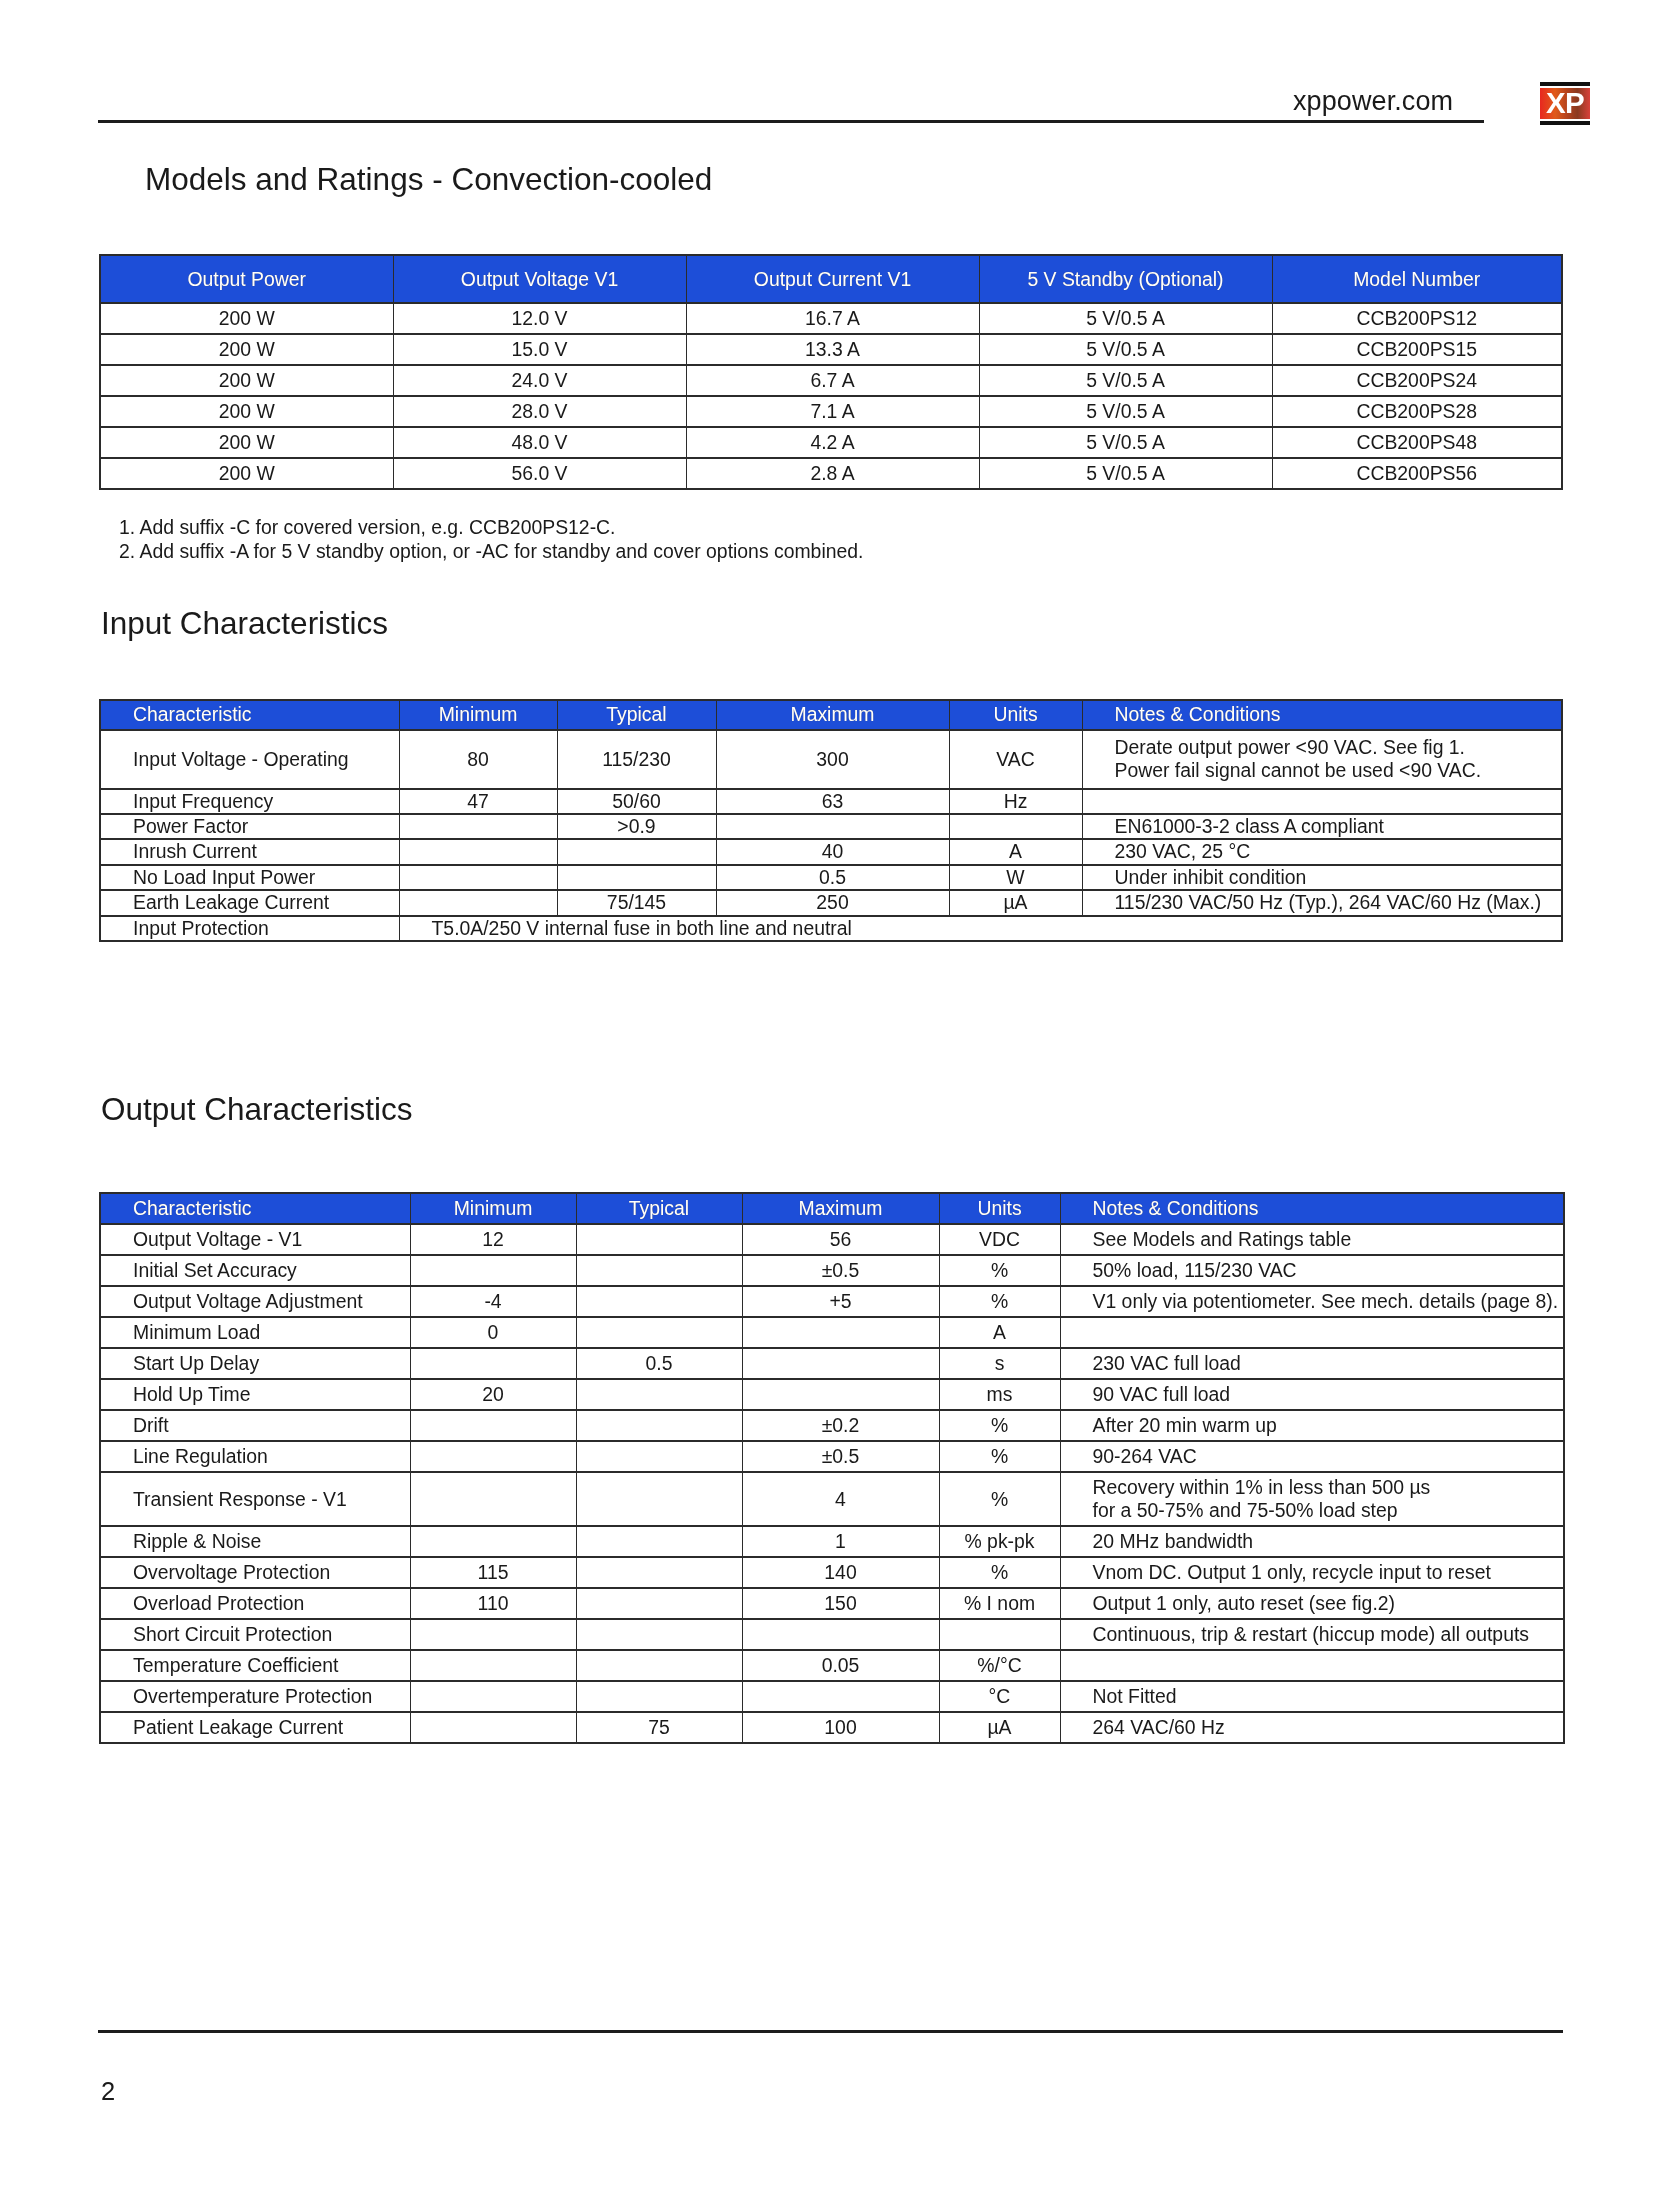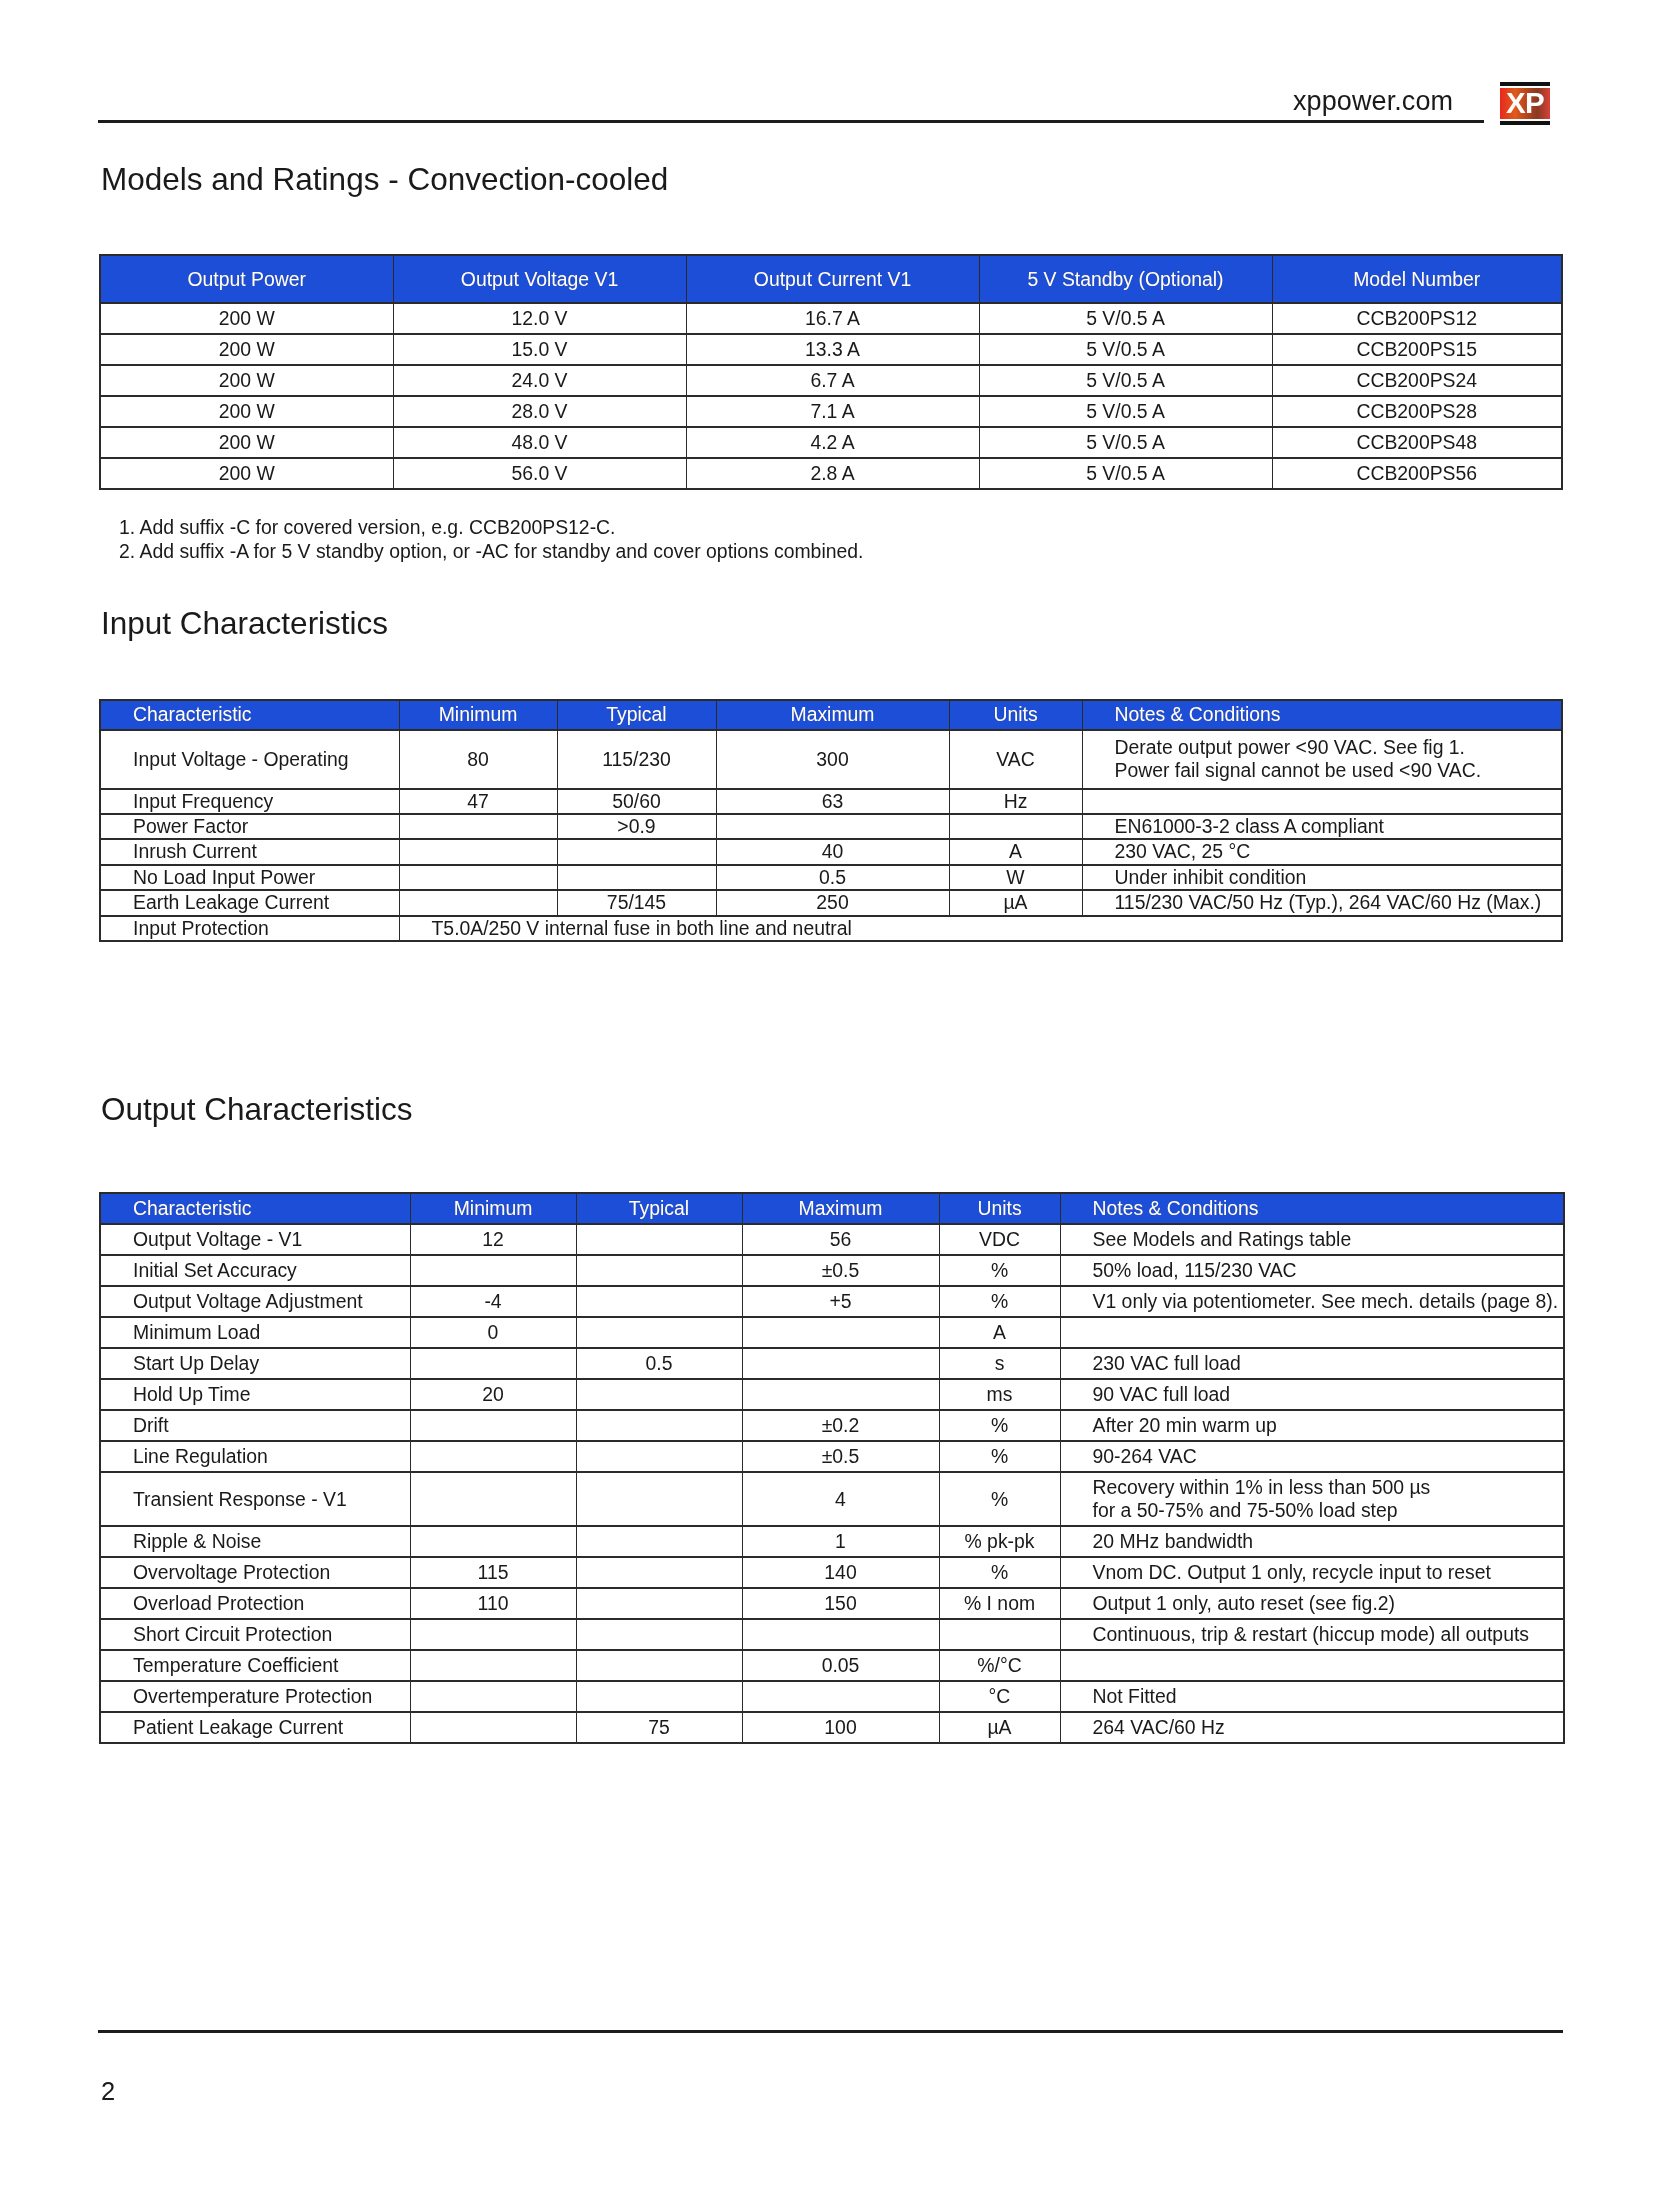--- a/index.html
+++ b/index.html
@@ -2,21 +2,21 @@
 <html style="font-size:10.7px"><head>
 <meta charset="utf-8">
 <style>
   * { box-sizing: border-box; margin: 0; padding: 0; }
   html, body { width: 1661px; height: 2205px; background: #ffffff; }
   body { position: relative; font-family: "Liberation Sans", sans-serif; color: #1a1a1a; overflow: hidden; }
 
   
   .site-url { position: absolute; left: 1293px; top: 86px; font-size: 27px; color: #1a1a1a; letter-spacing: 0.1px; }
   .top-rule { position: absolute; left: 98px; top: 120px; width: 1386px; height: 3.4px; background: #1c1c1c; }
-  .logo { position: absolute; left: 1500px; top: 82px; width: 36px; height: 43px; background: #fff; }
+  .logo { position: absolute; left: 1540px; top: 82px; width: 36px; height: 43px; background: #fff; }
   .logo .bar-top, .logo .bar-bot { position: absolute; left: 0; width: 50px; height: 4px; background: #111; }
   .logo .bar-top { top: 0; } .logo .bar-bot { bottom: 0; }
   .logo .fill { position: absolute; left: 0; top: 6px; width: 50px; height: 31px;
     background: linear-gradient(90deg, #e8281f 0%, #e05a1a 30%, #b3421d 55%, #8a3a20 75%, #d8413a 100%); }
   .logo .letters { position: absolute; left: 0; top: 5.4px; width: 50px; height: 32px; text-align: center;
     font-family: "Liberation Sans", sans-serif; font-weight: bold; font-size: 29.5px; line-height: 32px; color: #ffffff; letter-spacing: -0.7px; }
 
   .section-title { position: absolute; left: 101px; font-size: 31.5px; color: #1a1a1a; font-weight: normal; }
 
   
@@ -52,21 +52,21 @@
 
 <div class="site-url">xppower.com</div>
 <div class="top-rule"></div>
 <div class="logo">
   <div class="bar-top"></div>
   <div class="fill"></div>
   <div class="letters">XP</div>
   <div class="bar-bot"></div>
 </div>
 
-<h1 class="section-title" style="top:161px;">Models and Ratings - Convection-cooled</h1>
+<h1 class="section-title" style="top:161px;margin-left:44px;">Models and Ratings - Convection-cooled</h1>
 
 <table class="spec" id="models-table">
   <colgroup>
     <col style="width:293px">
       <col style="width:293px">
       <col style="width:293px">
       <col style="width:293px">
       <col style="width:290px">
   </colgroup>
   <thead>

